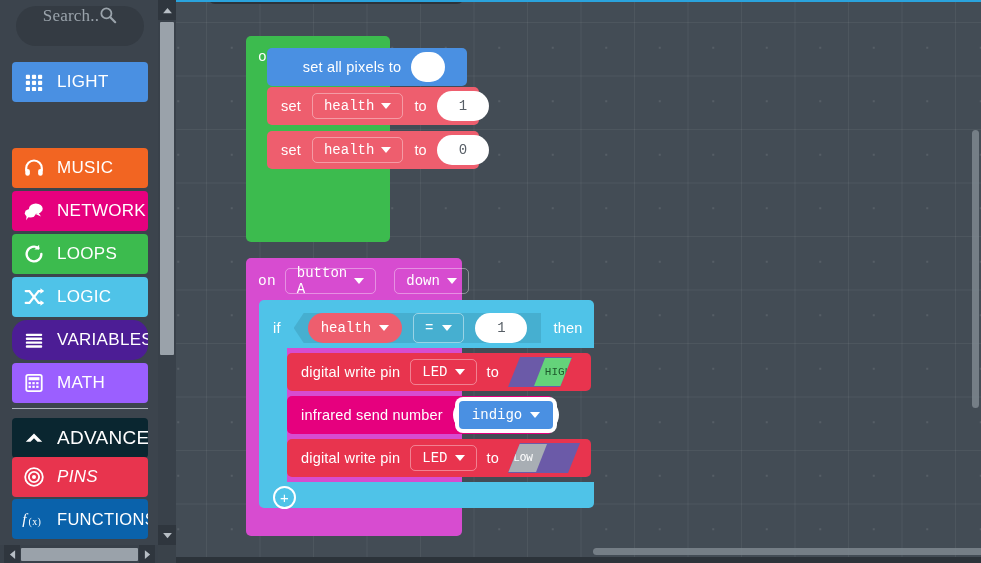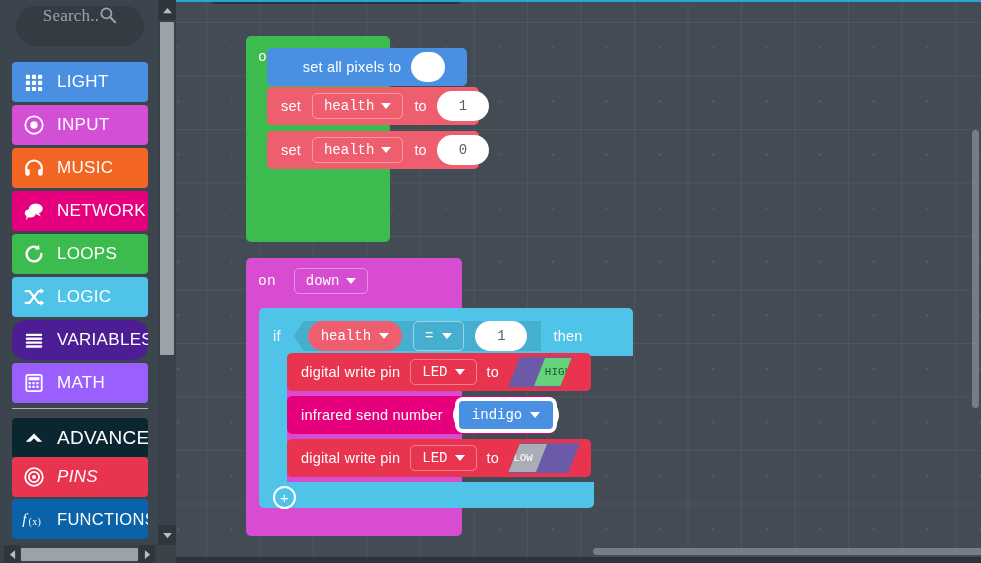--- a/index.html
+++ b/index.html
@@ -109,21 +109,21 @@
   .whitedot{width:34px;height:30px;border-radius:17px;background:#fff;display:inline-block;}
 
   
   .onbtn{
     left:70px;top:258px;width:216px;height:278px;background:#d74cd0;border-radius:5px;
   }
   .onbtn-head{position:absolute;left:12px;top:10px;display:flex;align-items:center;gap:9px;}
 
   
   .ifblk{position:absolute;left:83px;top:300px;width:335px;height:208px;}
-  .ifbar{position:absolute;left:0;top:8px;width:335px;height:48px;background:#4fc3e8;border-radius:5px 5px 0 0;padding-left:39px;}
+  .ifbar{position:absolute;left:0;top:0;width:335px;height:48px;background:#4fc3e8;border-radius:5px 5px 0 0;}
   .ifbar .notch2{position:absolute;left:14px;top:0;width:26px;height:5px;background:#4fc3e8;}
   .ifleft{position:absolute;left:0;top:48px;width:28px;height:134px;background:#4fc3e8;}
   .ifbottom{position:absolute;left:0;top:182px;width:335px;height:26px;background:#4fc3e8;border-radius:0 0 5px 5px;}
   .ifrow{position:absolute;left:14px;top:13px;display:flex;align-items:center;gap:0px;}
 
   .hexslot{
     display:flex;align-items:center;
     height:30px;padding:0 2px 0 14px;
     background:rgba(0,0,0,.10);
     clip-path:polygon(10px 0,100% 0,100% 100%,10px 100%,0 50%);
@@ -204,29 +204,20 @@
                 <rect x="15.4" y="9.7" width="4.6" height="4.6" rx="1"></rect>
             <rect x="2" y="16.4" width="4.6" height="4.6" rx="1"></rect>
                 <rect x="8.7" y="16.4" width="4.6" height="4.6" rx="1"></rect>
                 <rect x="15.4" y="16.4" width="4.6" height="4.6" rx="1"></rect>
           </g>
             </svg>
         </span>
         <span class="c-lbl">LIGHT</span>
       </div>
 
-      <div class="cat" style="top:105px;background:#d34fd6;">
-        <span class="c-ico">
-          <svg viewBox="0 0 24 24" width="22" height="22">
-              <circle cx="12" cy="12" r="9.5" fill="none" stroke="#fff" stroke-width="2"></circle>
-              <circle cx="12" cy="12" r="4" fill="#fff"></circle>
-            </svg>
-        </span>
-        <span class="c-lbl">INPUT</span>
-      </div>
 
       <div class="cat" style="top:148px;background:#f26522;">
         <span class="c-ico">
           <svg viewBox="0 0 24 24" width="22" height="22">
               <path d="M3.5 14.5v-2.2a8.5 8.5 0 0 1 17 0v2.2" fill="none" stroke="#fff" stroke-width="2.4" stroke-linecap="round"></path>
               <rect x="2.5" y="13" width="5" height="7.5" rx="2.4" fill="#fff"></rect>
               <rect x="16.5" y="13" width="5" height="7.5" rx="2.4" fill="#fff"></rect>
             </svg>
         </span>
         <span class="c-lbl">MUSIC</span>
@@ -403,20 +394,24 @@
           <i class="caret"></i>
         </span>
         <span class="txt" style="margin-left:11px;">to</span>
         <span class="numfield" style="margin-left:10px;">0</span>
       </div>
     </div>
 
     <div class="blk onbtn">
       <div class="onbtn-head">
         <span class="txt">on</span>
+        <span class="pill-dd">
+          <span>button A</span>
+          <i class="caret"></i>
+        </span>
         <span class="pill-dd" style="margin-left:9px;">
           <span>down</span>
           <i class="caret"></i>
         </span>
       </div>
     </div>
 
     <div class="ifblk">
       <div class="ifbar">
         <div class="notch2"></div>

